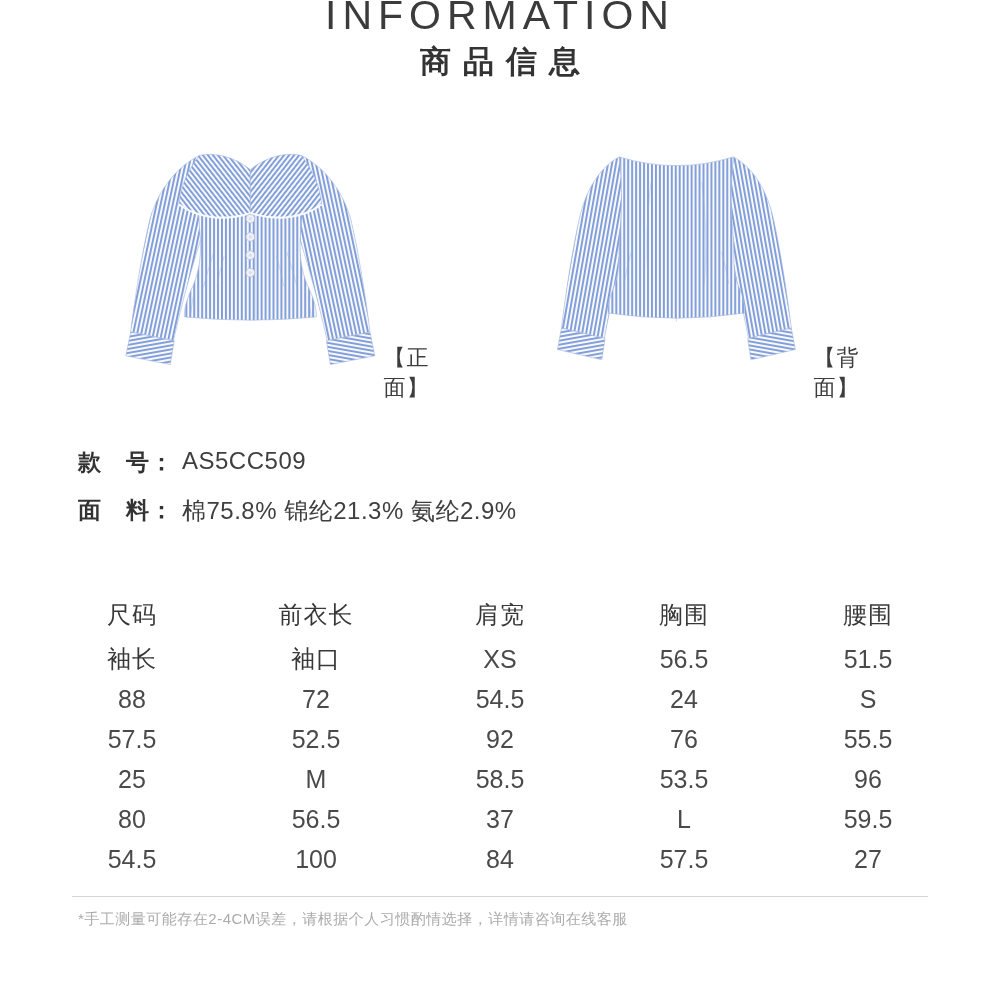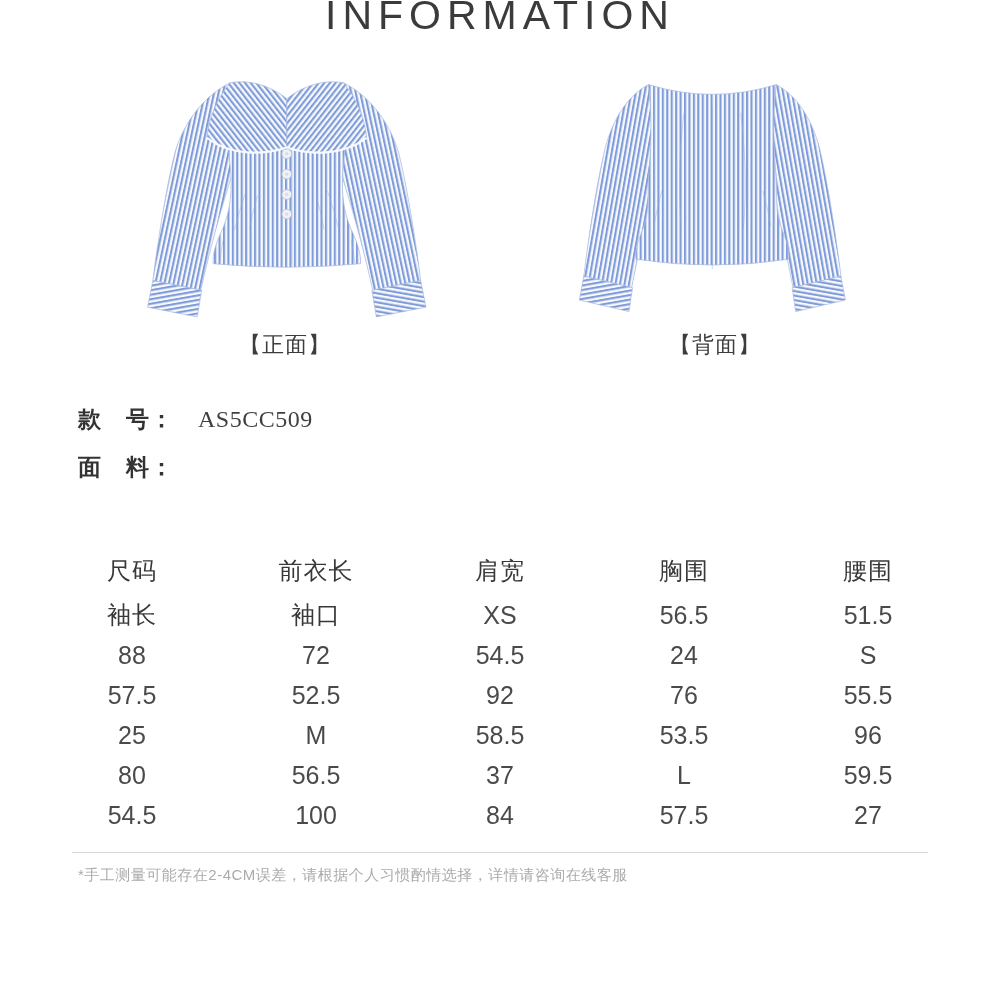--- a/index.html
+++ b/index.html
@@ -15,43 +15,44 @@
   }
   .title-en{
     margin:-5px 0 0;text-align:center;font-size:41px;font-weight:300;
     letter-spacing:6px;color:#3b3b3b;line-height:1.0;
   }
   .title-zh{
     margin:9px 0 0;padding-left:12px;text-align:center;font-size:31px;font-weight:700;
     letter-spacing:12px;color:#333333;line-height:1.1;
   }
   .views-row{display:flex;justify-content:center;gap:88px;margin-top:22px;height:302px;}
-  .view-figure{margin:0;width:342px;display:flex;flex-direction:column;align-items:center;}
+  .view-figure{margin:0;width:342px;display:flex;flex-direction:row;align-items:flex-end;}
   .garment-svg{width:342px;height:302px;display:block;}
   .view-label{margin-top:6px;font-size:22px;color:#3d3d3d;letter-spacing:1px;}
   .details{margin:44px 0 0 78px;}
-  .detail-row{display:flex;align-items:center;margin-bottom:17px;font-family:Liberation Serif, serif;}
+  .detail-row{display:flex;align-items:flex-start;margin-bottom:17px;}
   .detail-label{font-size:23px;font-weight:700;color:#333333;letter-spacing:1px;}
-  .detail-value{font-size:24px;font-weight:400;color:#3f3f3f;margin-left:24px;letter-spacing:0.5px;}
+  .detail-value{font-size:24px;font-weight:400;color:#3f3f3f;margin-left:8px;letter-spacing:0.5px;}
   .size-table{
     margin:64px 40px 0;display:grid;grid-template-columns:repeat(5,1fr);
     grid-template-rows:48px;grid-auto-rows:40px;align-items:center;justify-items:center;
   }
   .size-table .th{font-size:24px;font-weight:500;color:#383838;letter-spacing:1px;}
   .size-table .td{font-size:25px;font-weight:400;color:var(--text-medium);text-align:right;}
   .divider{margin:17px 72px 0;border:none;border-top:1px solid var(--divider);height:0;}
   .footnote{margin:13px 13px 0 78px;font-size:15px;color:var(--footnote-gray);letter-spacing:0.5px;}
   .seam{stroke:var(--seam);stroke-width:1;fill:none;opacity:.5;}
 </style>
 </head>
 <body>
 
 <div class="page">
 
   <h1 class="title-en">INFORMATION</h1>
+  <h2 class="title-zh">商品信息</h2>
 
   <div class="views-row">
 
     <figure class="view-figure">
       <svg class="garment-svg" viewBox="0 0 340 300" aria-hidden="true">
         <defs>
           <pattern id="fv" patternUnits="userSpaceOnUse" width="5" height="10">
             <rect width="5" height="10" fill="var(--stripe-white)"></rect>
               <rect width="2.4" height="10" fill="var(--stripe-blue)"></rect>
           </pattern>
@@ -155,20 +156,21 @@
 
   </div>
 
   <section class="details">
     <div class="detail-row">
       <span class="detail-label">款　号：</span>
       <span class="detail-value">AS5CC509</span>
     </div>
     <div class="detail-row">
       <span class="detail-label">面　料：</span>
+      <span class="detail-value">棉75.8% 锦纶21.3% 氨纶2.9%</span>
     </div>
   </section>
 
   <section class="size-table">
       <div class="th">尺码</div>
       <div class="th">前衣长</div>
       <div class="th">肩宽</div>
       <div class="th">胸围</div>
       <div class="th">腰围</div>
       <div class="th">袖长</div>

